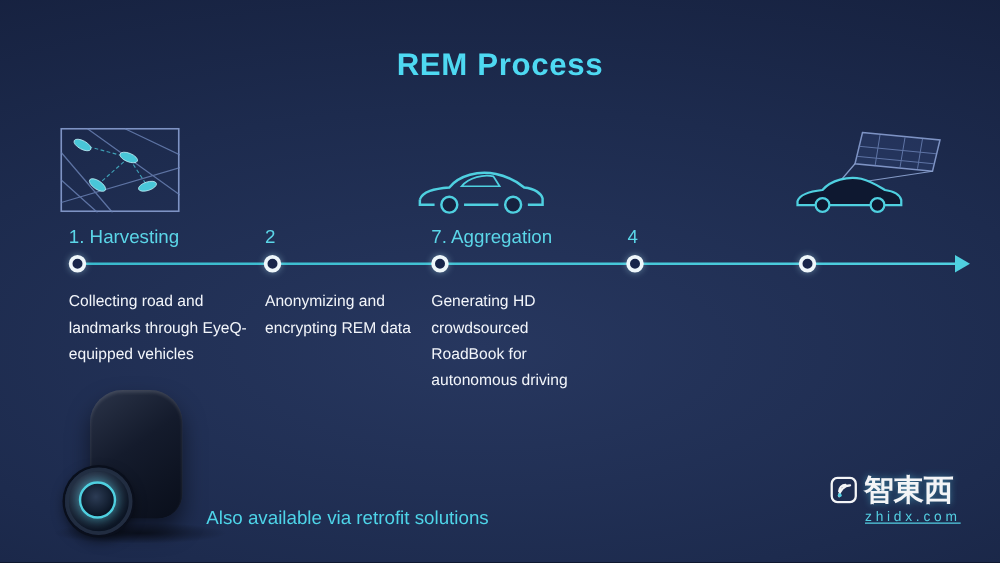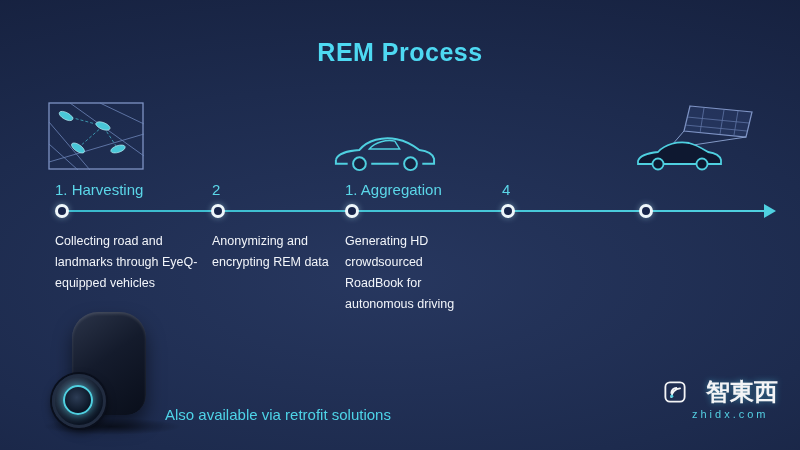--- a/index.html
+++ b/index.html
@@ -61,24 +61,24 @@
     position:absolute;left:63px;top:385px;width:26px;height:26px;border-radius:50%;
     border:2.5px solid #4fd0e0;
     background:radial-gradient(circle at 45% 40%, #2c3c55, #091322 75%);
     box-shadow:0 0 10px rgba(79,208,224,.65);
   }
   .retrofit-note{
     position:absolute;left:165px;top:406px;font-size:15px;color:#4ed4e8;
   }
   
   .watermark{position:absolute;left:664px;top:376px;width:120px;opacity:.95;}
-  .wm-row{display:flex;align-items:center;gap:20px;}
+  .wm-row{display:flex;align-items:center;gap:5px;}
   .wm-icon{width:22px;height:22px;}
   .wm-brand{font-size:24px;font-weight:bold;color:#ffffff;text-shadow:0 0 6px rgba(90,210,235,.5);}
-  .wm-domain{margin-left:28px;font-size:11px;letter-spacing:3px;color:#57d8ea;}
+  .wm-domain{margin-left:28px;font-size:11px;letter-spacing:3px;color:#57d8ea;text-decoration:underline;}
 </style>
 </head>
 <body>
 
 <div class="stage">
 
   <div class="title">REM Process</div>
 
   <svg class="icon-map" viewBox="0 0 96 68">
     <rect x="1" y="1" width="94" height="66" fill="none" stroke="#7e93c4" stroke-width="1.3"></rect>
@@ -112,21 +112,21 @@
   <div class="timeline-line"></div>
   <div class="timeline-arrowhead"></div>
   <div class="dot dot1"></div>
   <div class="dot dot2"></div>
   <div class="dot dot3"></div>
   <div class="dot dot4"></div>
   <div class="dot dot5"></div>
 
   <div class="step s1 heading-row step-heading">1. Harvesting</div>
   <div class="step s2 heading-row step-heading">2</div>
-  <div class="step s3 heading-row step-heading">1. Aggregation</div>
+  <div class="step s3 heading-row step-heading">7. Aggregation</div>
   <div class="step s4 heading-row step-heading">4</div>
 
   <div class="step s2 desc-row step-desc">Anonymizing and encrypting REM data</div>
   <div class="step s1 desc-row step-desc">Collecting road and landmarks through EyeQ-equipped vehicles</div>
   <div class="step s3 desc-row step-desc">Generating HD crowdsourced RoadBook for autonomous driving</div>
 
   <div class="device-shadow"></div>
   <div class="device-body"></div>
   <div class="device-lens"></div>
   <div class="device-lens-inner"></div>

